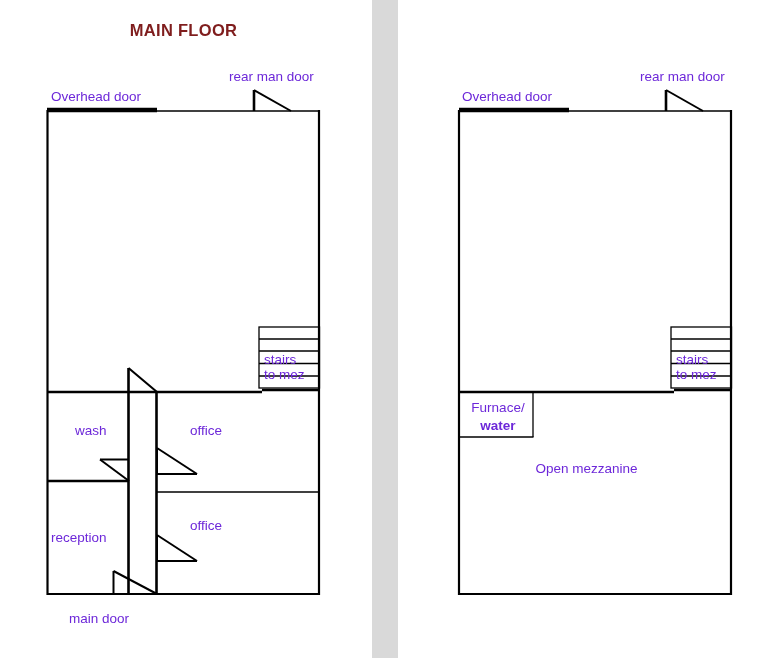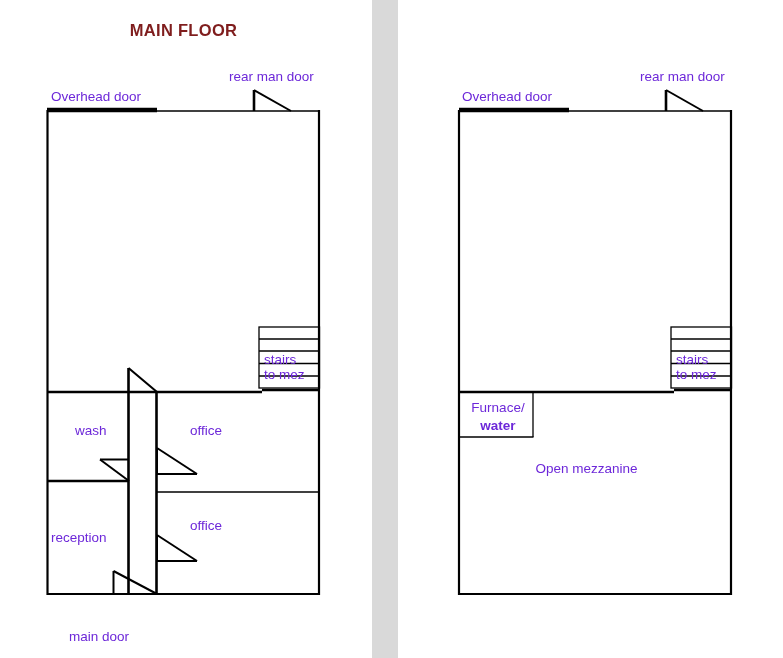--- a/index.html
+++ b/index.html
@@ -60,21 +60,21 @@
 
   
   #lbl-overhead-main   { left: 51px;  top: 89px; }
   #lbl-rearman-main    { left: 229px; top: 69px; }
   #lbl-stairs-main     { left: 264px; top: 352px; }
   #lbl-tomez-main      { left: 264px; top: 367px; }
   #lbl-wash            { left: 51px;  top: 423px; margin-left: 24px; }
   #lbl-office-top      { left: 190px; top: 423px; }
   #lbl-reception       { left: 51px;  top: 530px; }
   #lbl-office-bottom   { left: 190px; top: 518px; }
-  #lbl-maindoor        { left: 69px;  top: 629px; }
+  #lbl-maindoor        { left: 69px;  top: 611px; }
 
   
   #lbl-overhead-mez    { left: 462px; top: 89px; }
   #lbl-rearman-mez     { left: 640px; top: 69px; }
   #lbl-stairs-mez      { left: 676px; top: 352px; }
   #lbl-tomez-mez       { left: 676px; top: 367px; }
   #lbl-furnace1        { left: 464px; top: 400px; width: 68px; }
   #lbl-furnace2        { left: 464px; top: 418px; width: 68px; font-weight: bold; }
   #lbl-openmez         { left: 495px; top: 461px; width: 183px; }
 </style>

